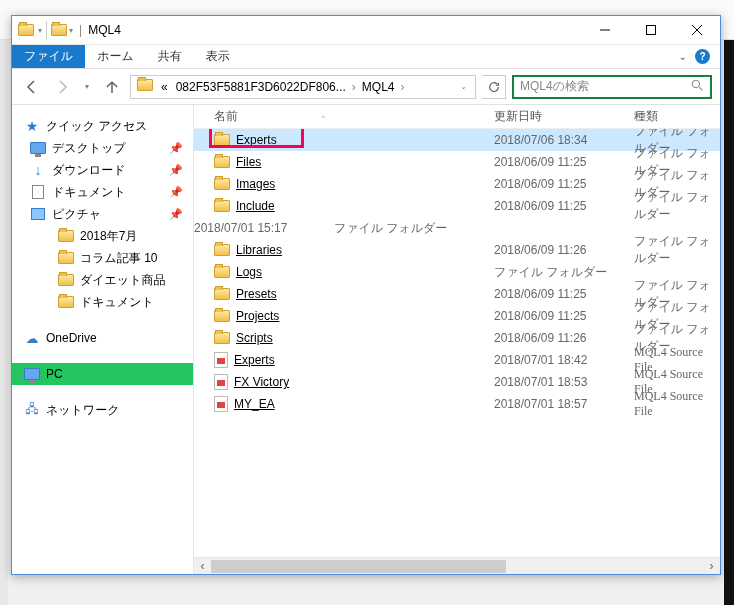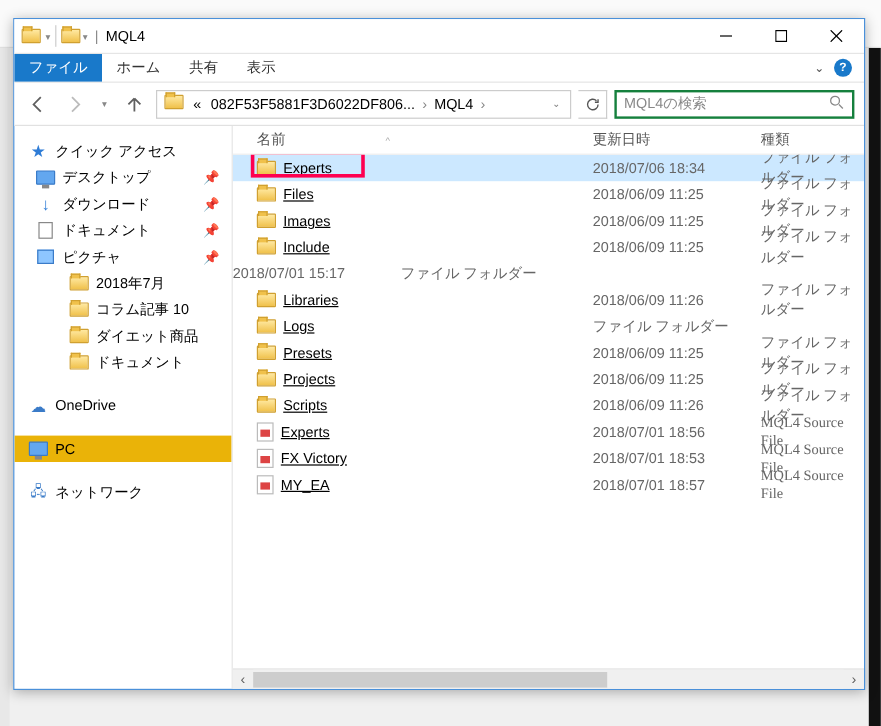--- a/index.html
+++ b/index.html
@@ -38,21 +38,21 @@
   .refbtn { width:24px; height:24px; display:flex; align-items:center; justify-content:center; border:1px solid #ccc; border-left:none;}
   .searchbox { width:200px; height:24px; border:2px solid #15803d; display:flex; align-items:center; padding:0 6px; color:#888;}
   .searchbox .sicon { margin-left:auto; color:#888;}
   
   .body { display:flex; height:calc(100% - 29px - 24px - 36px);}
   
   .navtree { width:182px; border-right:1px solid #e5e5e5; padding:10px 0; overflow:auto;}
   .ntsection { margin-bottom:14px;}
   .ntitem { display:flex; align-items:center; height:22px; padding-left:18px; gap:6px; color:#000;}
   .ntitem.top { padding-left:12px;}
-  .ntitem.selected { background:#eab308;}
+  .ntitem.selected { background:#22c55e;}
   .nticon { width:16px; height:16px; display:flex; align-items:center; justify-content:center;}
   .pin { margin-left:auto; margin-right:10px; color:#7a7a7a; font-size:11px;}
   .star { color:#2e7cd6; font-size:14px;}
   .ntitem.sub { padding-left:46px;}
   
   .filelist { flex:1; display:flex; flex-direction:column;}
   .cols { display:flex; height:24px; border-bottom:1px solid #eee; color:#555; align-items:center;}
   .col-name { width:300px; padding-left:20px;}
   .col-date { width:140px;}
   .col-type { flex:1;}
@@ -330,21 +330,21 @@
               <span>Scripts</span>
             </div>
             <div class="c-date">2018/06/09 11:26</div>
             <div class="c-type">ファイル フォルダー</div>
           </div>
           <div class="row">
             <div class="c-name">
               <span class="mq4icon"></span>
               <span>Experts</span>
             </div>
-            <div class="c-date">2018/07/01 18:56</div>
+            <div class="c-date">2018/07/01 18:42</div>
             <div class="c-type">MQL4 Source File</div>
           </div>
           <div class="row">
             <div class="c-name">
               <span class="mq4icon"></span>
               <span>FX Victory</span>
             </div>
             <div class="c-date">2018/07/01 18:53</div>
             <div class="c-type">MQL4 Source File</div>
           </div>

